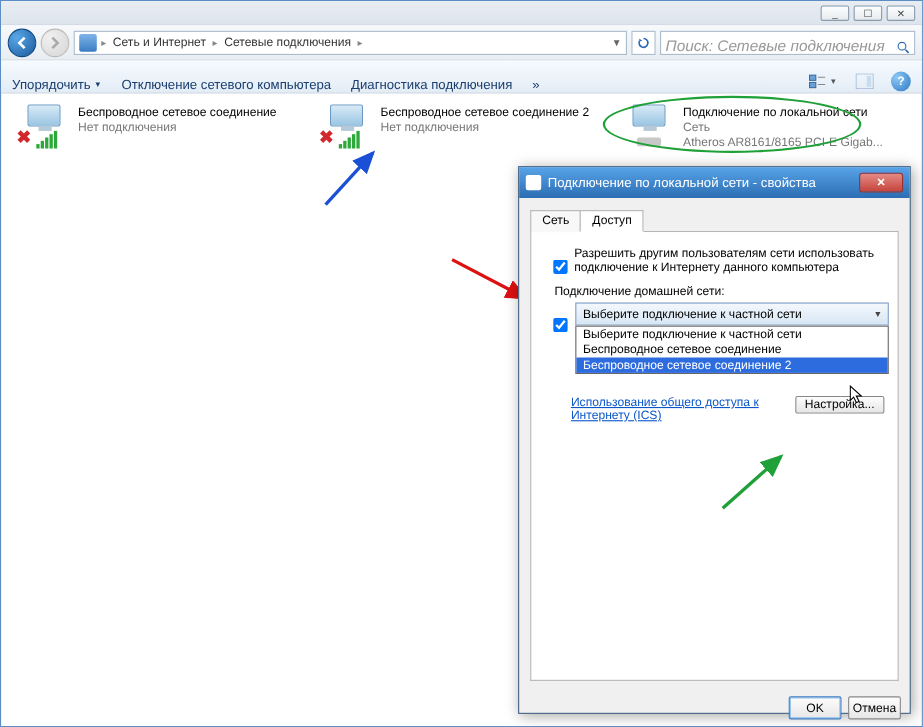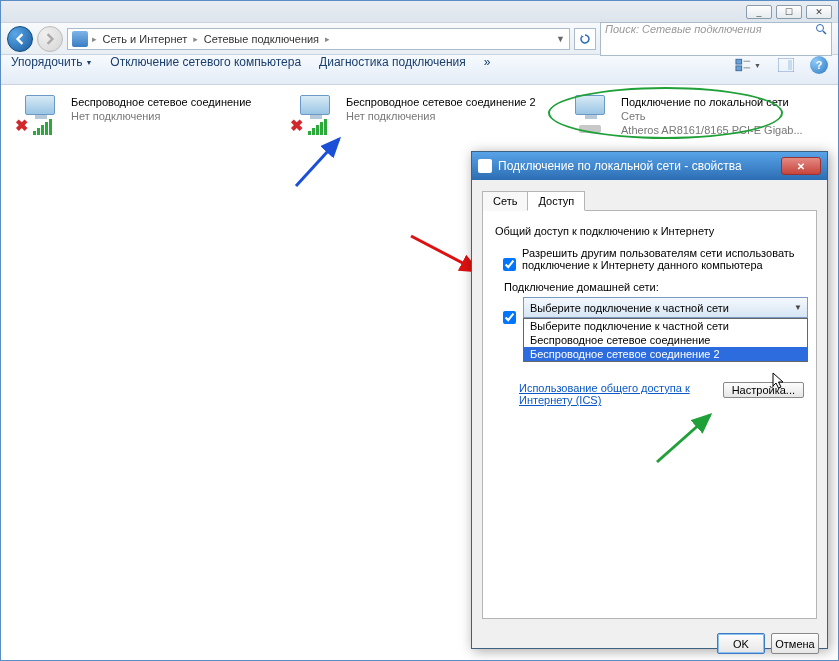--- a/index.html
+++ b/index.html
@@ -13,24 +13,24 @@
 .navbar { height: 32px; background: linear-gradient(#f7f9fb, #e9eef3); border-bottom: 1px solid #c9d4e0; display: flex; align-items: center; padding: 0 6px; gap: 4px; }
 .nav-back, .nav-fwd { width: 26px; height: 26px; border-radius: 50%; display: flex; align-items: center; justify-content: center; }
 .nav-back { background: radial-gradient(circle at 30% 30%, #5aa7e8, #1a5a9c); color: #fff; border: 1px solid #0d4a82; }
 .nav-fwd { background: radial-gradient(circle at 30% 30%, #f0f0f0, #d6d6d6); color: #aaa; border: 1px solid #bbb; }
 .nav-fwd svg, .nav-back svg { width: 12px; height: 12px; }
 .breadcrumb { flex: 1; height: 22px; border: 1px solid #abc; background: #fff; display: flex; align-items: center; font-size: 11px; color: #333; padding: 0 4px; gap: 4px; }
 .breadcrumb .crumb { padding: 0 2px; }
 .breadcrumb .arrow { color: #888; font-size: 9px; }
 .bc-icon { width: 16px; height: 16px; background: linear-gradient(#7fb4e8, #3a7dc4); border-radius: 2px; }
 .refresh-btn { width: 22px; height: 22px; border: 1px solid #abc; background: #fff; display: flex; align-items: center; justify-content: center; }
-.searchbox { width: 232px; height: 34px; border: 1px solid #abc; background: #fff; display: flex; align-items: flex-start; padding: 0 4px; font-size: 11px; color: #999; font-style: italic; gap: 4px; }
-
-
-.toolbar { height: 30px; background: linear-gradient(#f6fafe, #e3ecf6); border-bottom: 1px solid #c9d4e0; display: flex; align-items: flex-start; padding: 0 10px; gap: 18px; font-size: 12px; color: #1a3e6e; }
+.searchbox { width: 232px; height: 22px; border: 1px solid #abc; background: #fff; display: flex; align-items: flex-end; padding: 0 4px; font-size: 14px; color: #999; font-style: italic; gap: 4px; }
+
+
+.toolbar { height: 30px; background: linear-gradient(#f6fafe, #e3ecf6); border-bottom: 1px solid #c9d4e0; display: flex; align-items: flex-end; padding: 0 10px; gap: 18px; font-size: 12px; color: #1a3e6e; }
 .tool-item { display: flex; align-items: center; gap: 3px; cursor: default; }
 .tool-item .drop { font-size: 7px; }
 .toolbar-right { margin-left: auto; display: flex; align-items: center; gap: 10px; }
 .view-btn { width: 28px; height: 20px; border: 1px solid transparent; display: flex; align-items: center; justify-content: center; }
 .help-btn { width: 18px; height: 18px; border-radius: 50%; background: radial-gradient(circle at 30% 30%, #8dc9f6, #2d79c4); color: #fff; font-size: 11px; font-weight: bold; display: flex; align-items: center; justify-content: center; }
 
 
 .content { position: relative; padding: 8px 12px; display: flex; gap: 12px; }
 .conn-item { width: 265px; display: flex; gap: 8px; padding: 2px; }
 .conn-icon { width: 48px; height: 40px; position: relative; flex-shrink: 0; }
@@ -237,21 +237,20 @@
     <div class="icon"></div>
     <span>Подключение по локальной сети - свойства</span>
     <div class="dlg-close">✕</div>
   </div>
   <div class="dlg-body">
     <div class="tabs">
       <div class="tab">Сеть</div>
       <div class="tab active">Доступ</div>
     </div>
     <div class="panel">
-      <div class="group-title">Общий доступ к подключению к Интернету</div>
       <div class="chk-row">
         <input type="checkbox" checked="" style="">
         <label>Разрешить другим пользователям сети использовать подключение к Интернету данного компьютера</label>
       </div>
       <div class="sub-label">Подключение домашней сети:</div>
       <div class="combo-wrap">
         <div class="combo">
           <span>Выберите подключение к частной сети</span>
         </div>
         <div class="dropdown-list">

